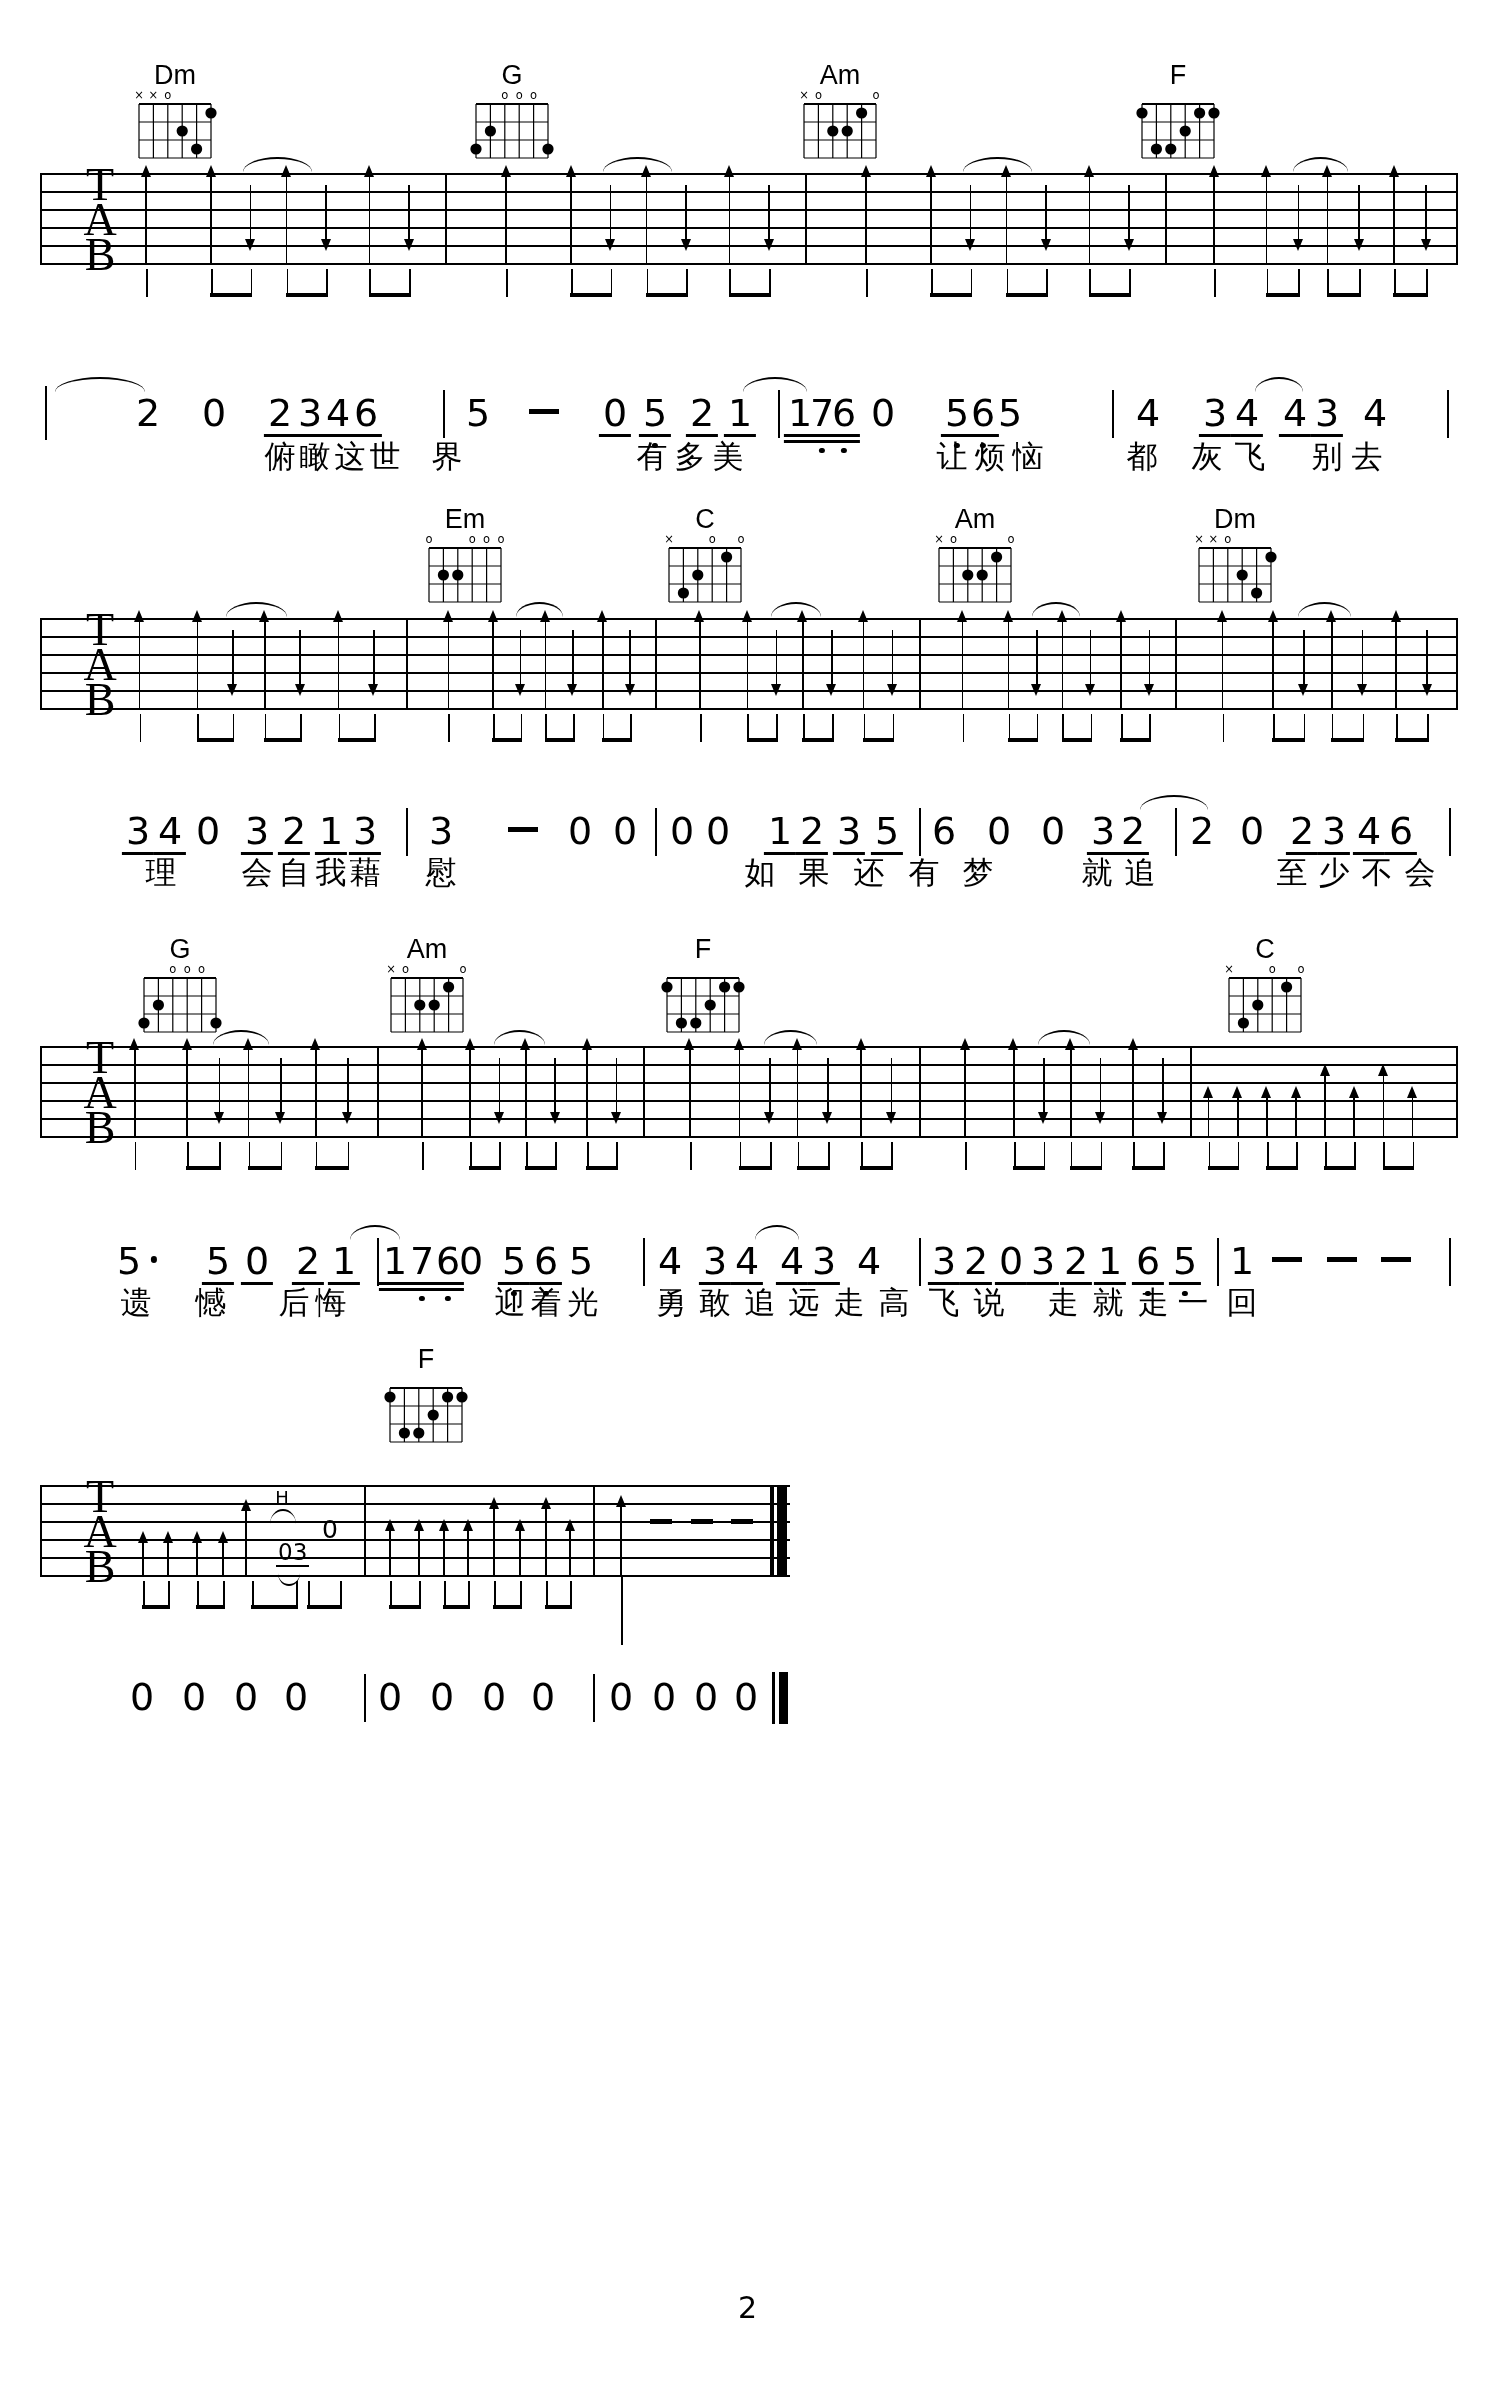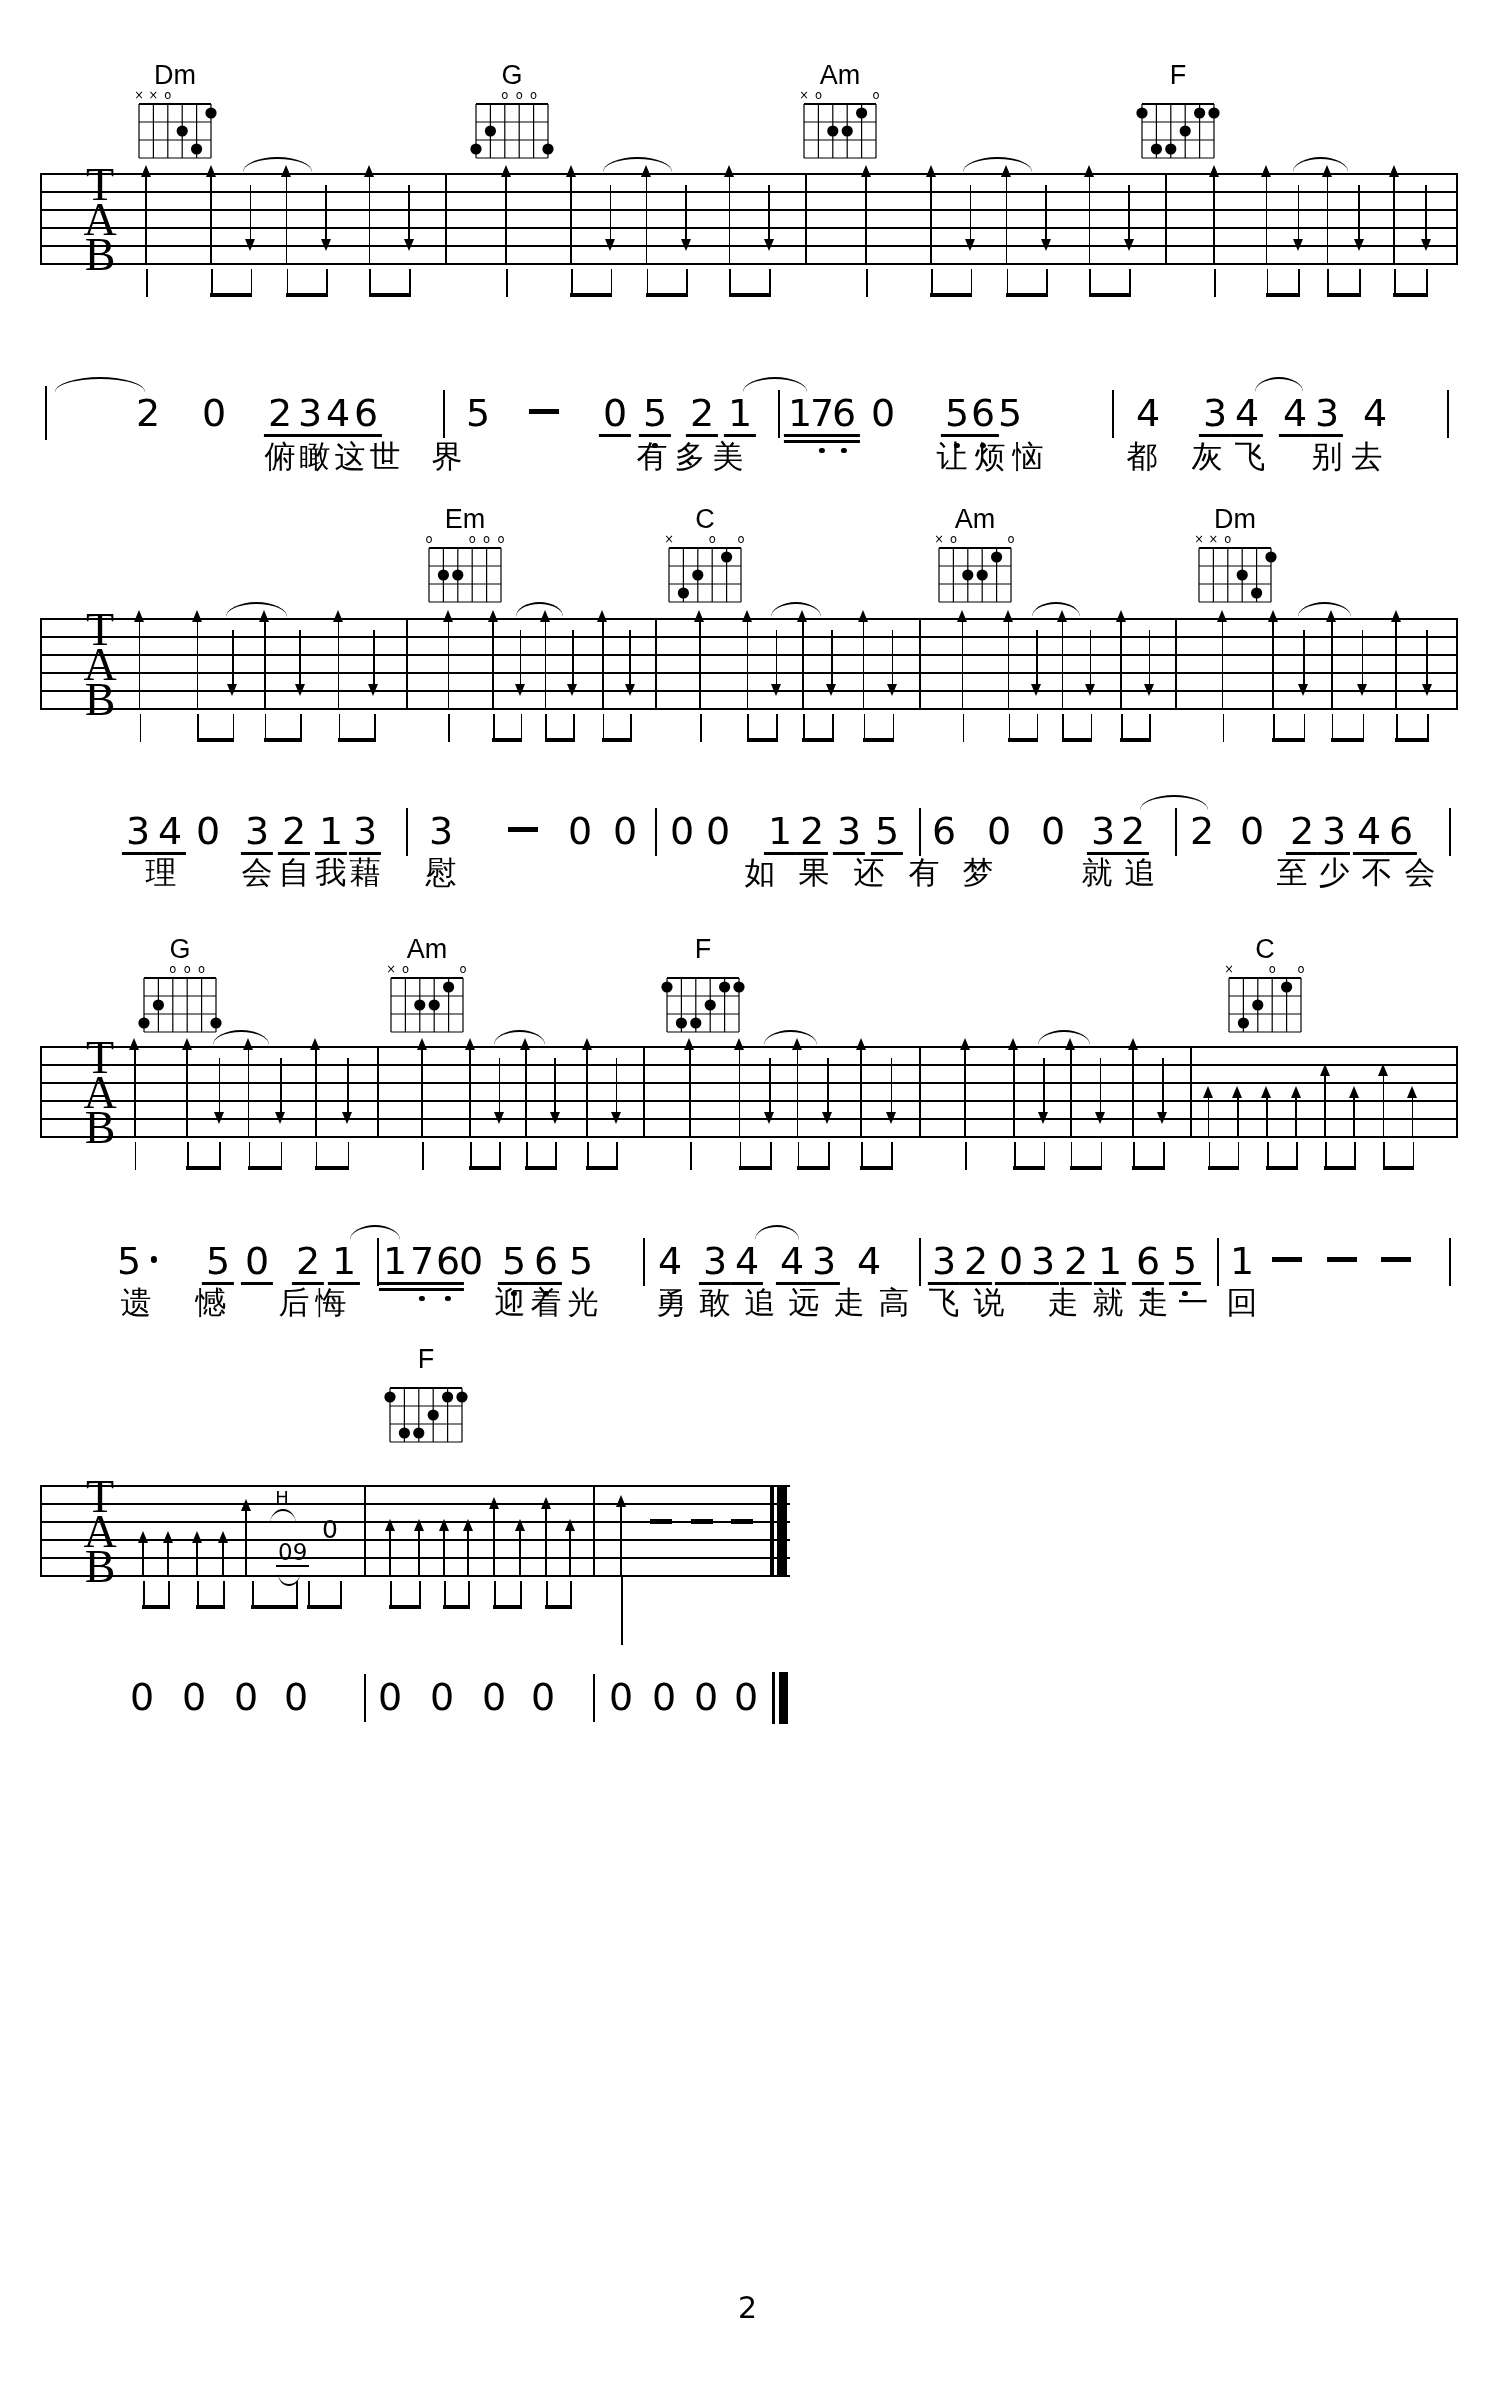--- a/index.html
+++ b/index.html
@@ -862,21 +862,21 @@
         <div class="abs" style="left: 4.7px; width: 1.7px; background: rgb(0, 0, 0); top: 10px; height: 36px;"></div>
         <div class="abs" style="left: 0px; top: 0px; width: 0px; height: 0px; border-left: 5.5px solid transparent; border-right: 5.5px solid transparent; border-bottom: 12px solid rgb(0, 0, 0);"></div>
       </div>
       <div class="abs" style="left: 240.5px; top: 1499px; width: 11px; height: 78px;">
         <div class="abs" style="left: 4.7px; width: 1.7px; background: rgb(0, 0, 0); top: 10px; height: 68px;"></div>
         <div class="abs" style="left: 0px; top: 0px; width: 0px; height: 0px; border-left: 5.5px solid transparent; border-right: 5.5px solid transparent; border-bottom: 12px solid rgb(0, 0, 0);"></div>
       </div>
       <div class="abs small" style="left: 272px; top: 1487px; font-size: 18px; width: 20px; text-align: center;">H</div>
       <div class="abs arcup" style="left: 270px; top: 1509px; width: 26px; height: 13px;"></div>
       <div class="abs small" style="left: 322px; top: 1515px; font-size: 25px;">0</div>
-      <div class="abs small" style="left: 276px; top: 1539px; font-size: 23px; border-bottom: 2.5px solid rgb(0, 0, 0); padding: 0px 2px;">09</div>
+      <div class="abs small" style="left: 276px; top: 1539px; font-size: 23px; border-bottom: 2.5px solid rgb(0, 0, 0); padding: 0px 2px;">03</div>
       <div class="abs arcdn" style="left: 278px; top: 1573px; width: 22px; height: 11px;"></div>
       <div class="abs" style="left: 143px; top: 1581px; width: 1.7px; height: 28px; background: rgb(0, 0, 0);"></div>
       <div class="abs" style="left: 168px; top: 1581px; width: 1.7px; height: 28px; background: rgb(0, 0, 0);"></div>
       <div class="abs" style="left: 142.2px; top: 1604.5px; width: 26.6px; height: 4.5px; background: rgb(0, 0, 0);"></div>
       <div class="abs" style="left: 197px; top: 1581px; width: 1.7px; height: 28px; background: rgb(0, 0, 0);"></div>
       <div class="abs" style="left: 223px; top: 1581px; width: 1.7px; height: 28px; background: rgb(0, 0, 0);"></div>
       <div class="abs" style="left: 196.2px; top: 1604.5px; width: 27.6px; height: 4.5px; background: rgb(0, 0, 0);"></div>
       <div class="abs" style="left: 252px; top: 1581px; width: 1.7px; height: 28px; background: rgb(0, 0, 0);"></div>
       <div class="abs" style="left: 296px; top: 1581px; width: 1.7px; height: 28px; background: rgb(0, 0, 0);"></div>
       <div class="abs" style="left: 251.2px; top: 1604.5px; width: 45.6px; height: 4.5px; background: rgb(0, 0, 0);"></div>

